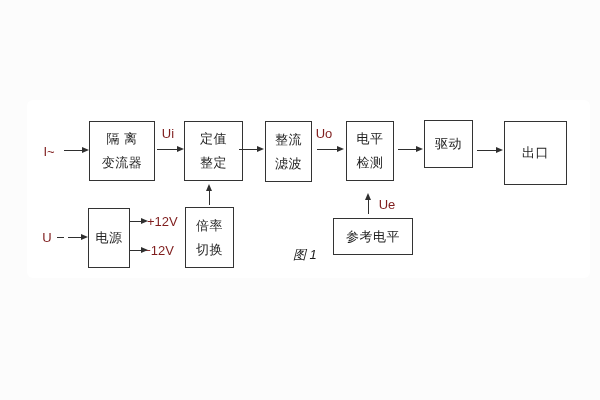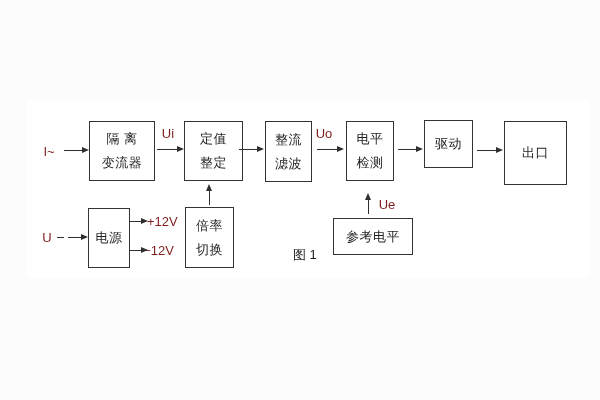--- a/index.html
+++ b/index.html
@@ -29,21 +29,21 @@
   }
   .arrow{position:absolute;inset:0;pointer-events:none;}
   .hline{position:absolute;height:1.4px;background:#2f2f2f;}
   .vline{position:absolute;width:1.4px;background:#2f2f2f;}
   .head-r{position:absolute;width:0;height:0;
     border-top:3.6px solid transparent;border-bottom:3.6px solid transparent;
     border-left:7px solid #2f2f2f;}
   .head-u{position:absolute;width:0;height:0;
     border-left:3.6px solid transparent;border-right:3.6px solid transparent;
     border-bottom:7px solid #2f2f2f;}
-  .caption{position:absolute;font-size:13px;color:#1d1d1d;white-space:nowrap;}
+  .caption{position:absolute;font-size:13px;color:#1d1d1d;white-space:nowrap;font-style:italic;}
 </style>
 </head>
 <body>
 
 <div class="stage">
 
   <div class="card"></div>
 
   <div class="block" style="left:89px;top:121px;width:66px;height:60px">
     <span>隔 离</span>

